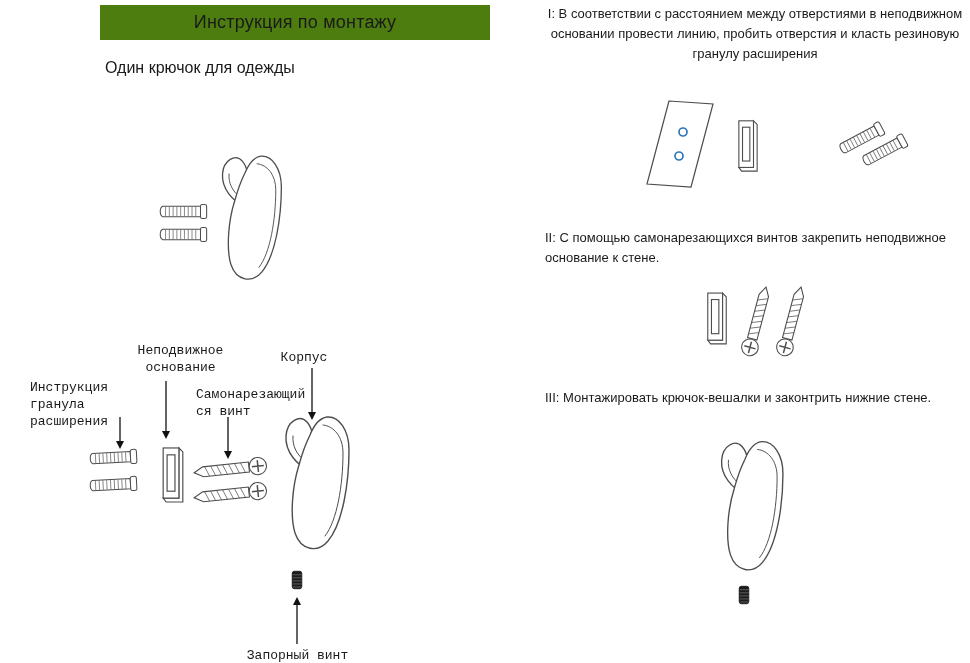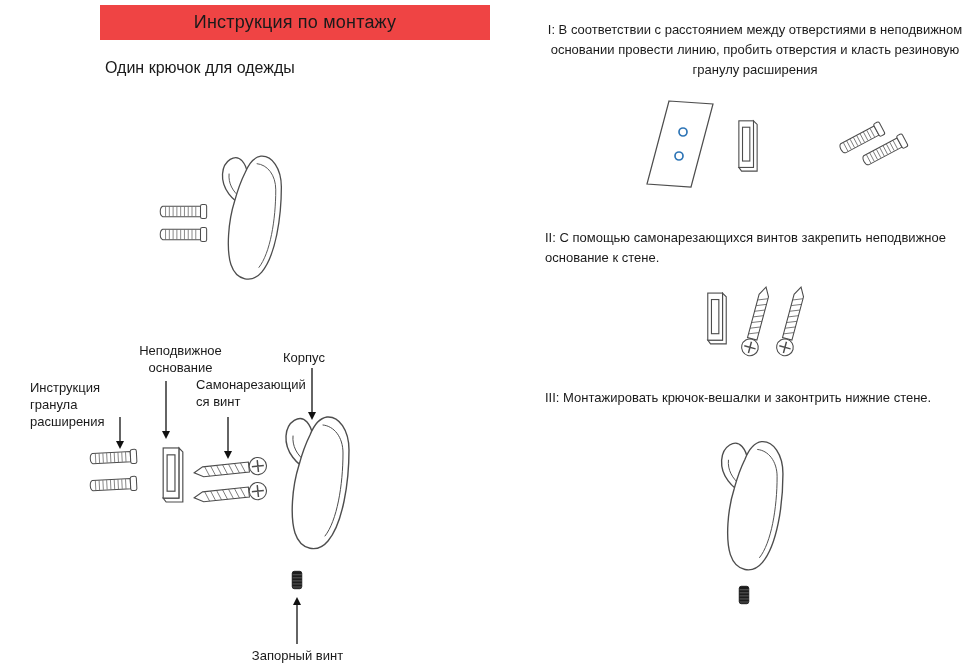--- a/index.html
+++ b/index.html
@@ -3,26 +3,26 @@
 <meta charset="utf-8">
 <style>
   *{margin:0;padding:0;box-sizing:border-box;}
   html,body{background:#ffffff;}
   body{
     width:970px;height:663px;position:relative;overflow:hidden;
     font-family:"Liberation Sans",sans-serif;color:#1a1a1a;
   }
   .abs{position:absolute;}
   .header-bar{
-    left:100px;top:5px;width:390px;height:35px;background:#ef4444;
+    left:100px;top:5px;width:390px;height:35px;background:#4d7c0f;
     display:flex;align-items:center;justify-content:center;
     font-size:18px;letter-spacing:.2px;
   }
   .subtitle{left:105px;top:59px;width:290px;text-align:left;font-size:16px;}
-  .lbl{font-size:13px;line-height:1.3;white-space:pre-line;}
+  .lbl{font-size:13px;line-height:1.3;white-space:pre-line;font-family:Liberation Mono, monospace;}
   .t-center{text-align:center;}
   .step{width:420px;font-size:13px;line-height:1.55;}
   svg{display:block;}
 </style>
 </head>
 <body>
 
 <svg width="0" height="0" style="position:absolute" aria-hidden="true">
   <defs>
     <symbol id="sym-hook" viewBox="0 0 90 152">
@@ -86,21 +86,21 @@
   </svg>
 <svg class="abs" style="left:155px;top:226px" width="57" height="17">
     <use href="#sym-dowel"></use>
   </svg>
 
 <div class="abs lbl t-center" style="left:128px;top:343px;width:105px">Неподвижное
 основание</div>
 <div class="abs lbl t-center" style="left:274px;top:350px;width:60px">Корпус</div>
 <div class="abs lbl" style="left:30px;top:380px;width:118px">Инструкция гранула
 расширения</div>
-<div class="abs lbl" style="left:196px;top:377px;width:100px">Самонарезающий
+<div class="abs lbl" style="left:196px;top:387px;width:100px">Самонарезающий
 ся винт</div>
 <div class="abs lbl t-center" style="left:225px;top:648px;width:145px">Запорный винт</div>
 
 <svg class="abs" style="left:161px;top:381px" width="10" height="58">
   <line x1="5" y1="0" x2="5" y2="50" stroke="#111111" stroke-width="1.3"></line>
     <polygon points="1,50 9,50 5,58" fill="#111111"></polygon>
 </svg>
 <svg class="abs" style="left:307px;top:368px" width="10" height="52">
   <line x1="5" y1="0" x2="5" y2="44" stroke="#111111" stroke-width="1.3"></line>
     <polygon points="1,44 9,44 5,52" fill="#111111"></polygon>
@@ -133,21 +133,21 @@
 <svg class="abs" style="left:192px;top:484px;transform:rotate(-6deg)" width="76" height="20">
     <use href="#sym-screw"></use>
   </svg>
 <svg class="abs" style="left:264px;top:405px" width="90" height="152">
     <use href="#sym-hook"></use>
   </svg>
 <svg class="abs" style="left:290px;top:569px" width="14" height="22">
     <use href="#sym-grub"></use>
   </svg>
 
-<div class="abs step t-center" style="left:545px;top:20px">I: В соответствии с расстоянием между отверстиями в неподвижном основании провести линию, пробить отверстия и класть резиновую гранулу расширения</div>
+<div class="abs step t-center" style="left:545px;top:4px">I: В соответствии с расстоянием между отверстиями в неподвижном основании провести линию, пробить отверстия и класть резиновую гранулу расширения</div>
 
 <svg class="abs" style="left:645px;top:98px" width="70" height="92">
     <use href="#sym-plate"></use>
   </svg>
 <svg class="abs" style="left:736px;top:119px" width="24" height="53">
     <use href="#sym-bracket"></use>
   </svg>
 <svg class="abs" style="left:833px;top:130px;transform:rotate(-28deg)" width="57" height="17">
     <use href="#sym-dowel"></use>
   </svg>

